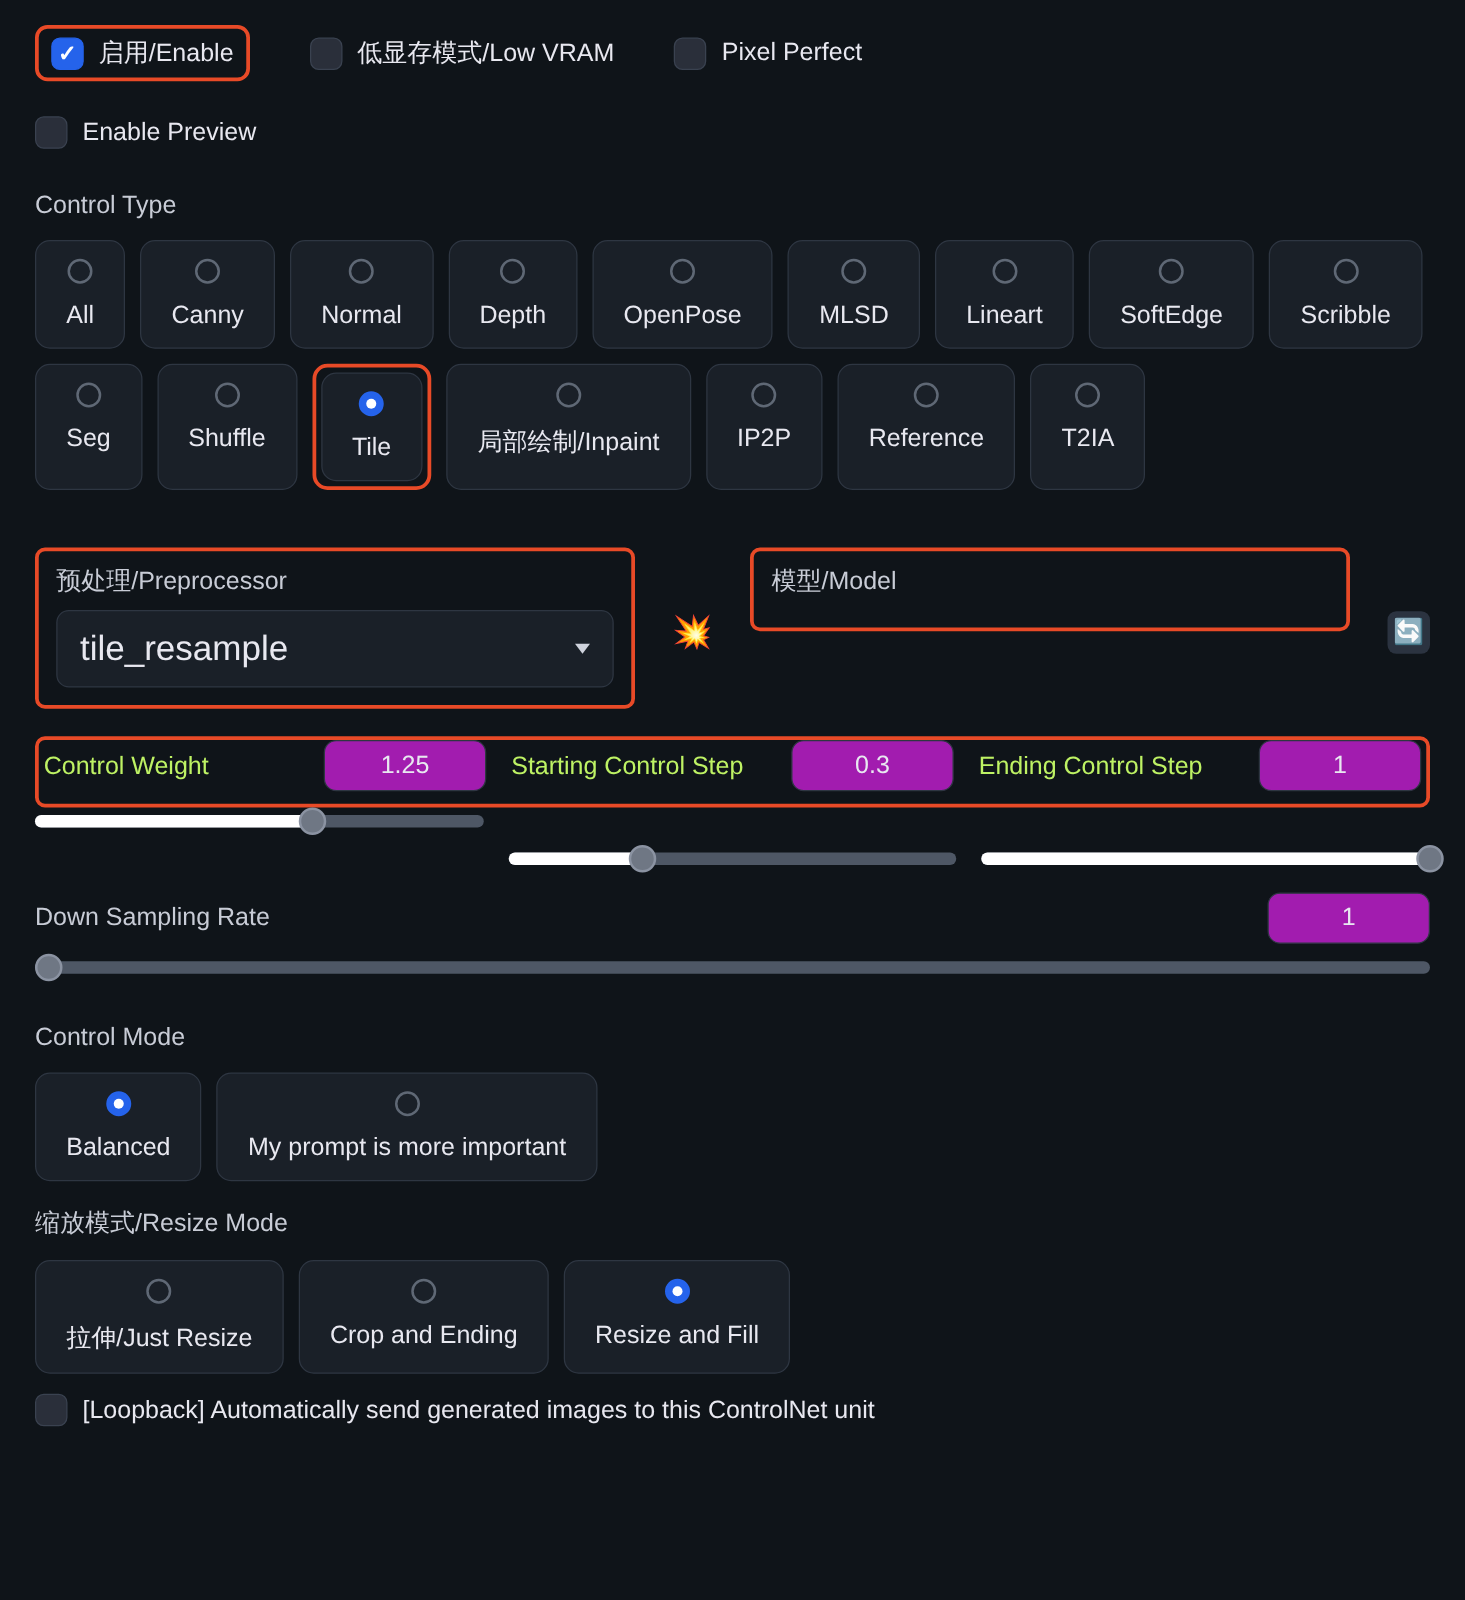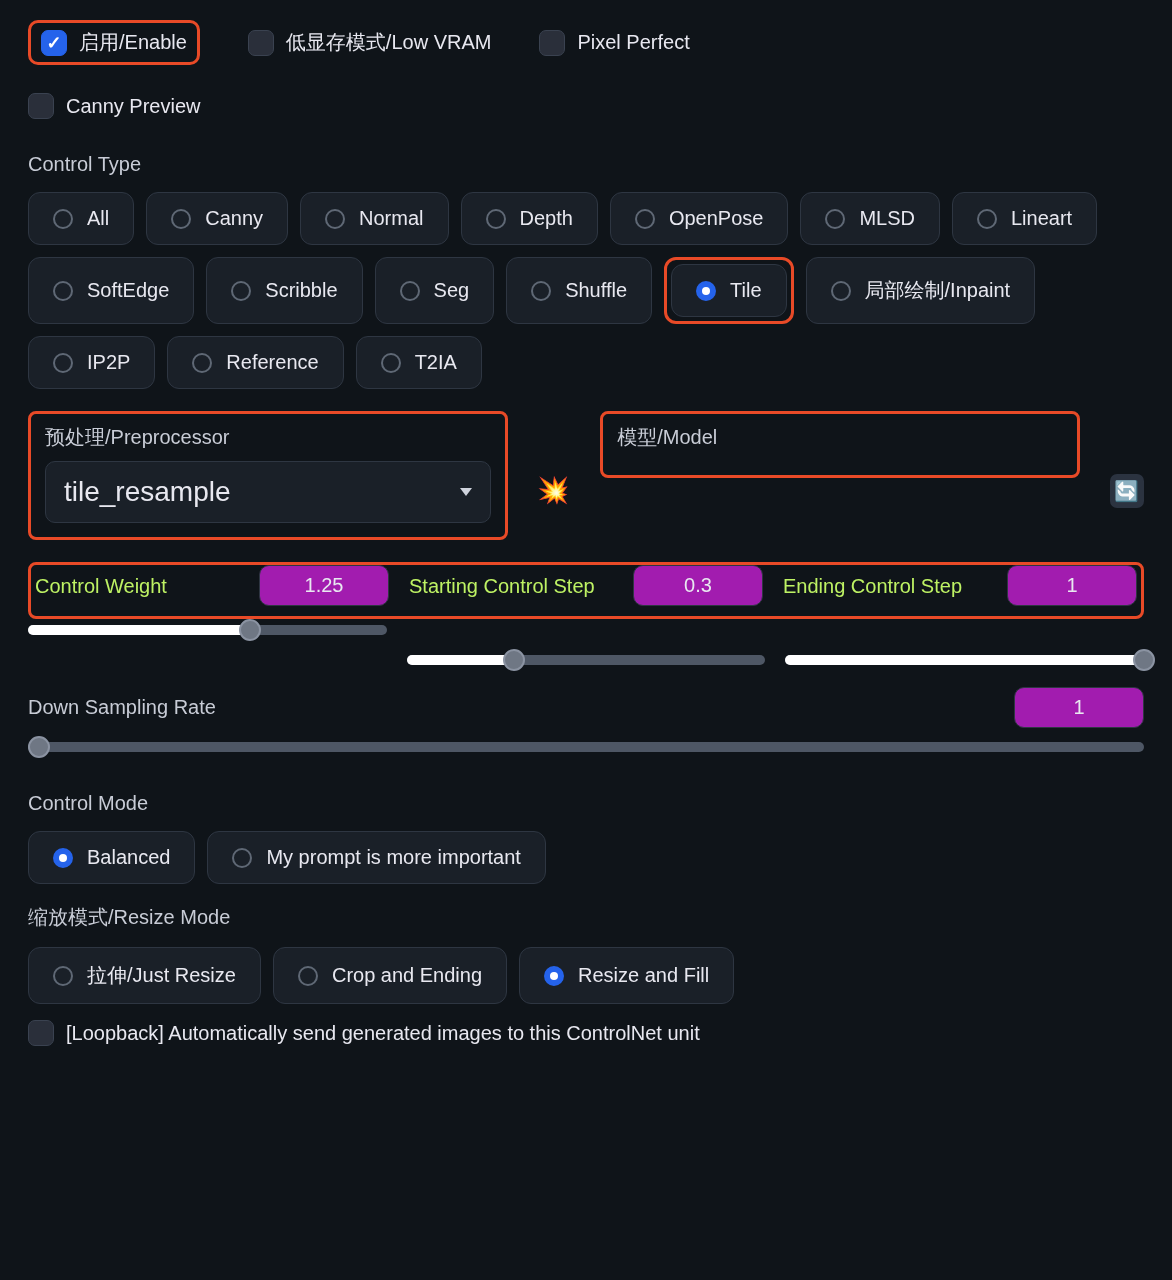--- a/index.html
+++ b/index.html
@@ -22,33 +22,34 @@
   .chk.on { background: #2563eb; border-color: #2563eb; }
   .chk.on::after { content: "✓"; color: #fff; font-size: 18px; font-weight: bold; }
   .hl { border: 3px solid #e84a27; border-radius: 10px; padding: 6px 10px; }
   .section-label { color: #c8ccd6; margin-bottom: 16px; margin-top: 20px; }
   .radio-group { display: flex; flex-wrap: wrap; gap: 12px; margin-bottom: 12px;}
   .radio-pill {
     display: inline-flex; align-items: center; gap: 14px;
     background: #1a2028; border: 1px solid #2e3642;
     border-radius: 12px; padding: 14px 24px;
     color: #e8e8f0;
+    flex-direction: column;
   }
   .radio-dot {
     width: 20px; height: 20px; border-radius: 50%;
     border: 2px solid #5f6875; background: transparent;
     display: inline-flex; align-items: center; justify-content: center;
     flex-shrink: 0;
   }
   .radio-dot.on { border-color: #2563eb; background: #2563eb; }
   .radio-dot.on::after { content:""; width:8px; height:8px; border-radius:50%; background:#fff; }
   .hl-tile { border: 3px solid #e84a27; border-radius: 12px; padding: 4px; }
   .two-col { display: flex; gap: 30px; align-items: flex-start; margin-top: 22px; }
   .sel-block { flex: 1; }
-  .sel-block.hlb { border: 3px solid #e84a27; border-radius: 8px; padding: 10px 14px 14px; }
+  .sel-block.hlb { border: 3px solid #e84a27; border-radius: 8px; padding: 10px 14px 14px; margin-top: 24px; }
   .sel-label { color: #c8ccd6; margin-bottom: 10px; font-size: 20px; }
   .dropdown {
     background: #1a2028; border: 1px solid #2e3642; border-radius: 10px;
     padding: 14px 18px; display: flex; align-items: center; justify-content: space-between;
     color: #e8e8f0; font-size: 28px;
   }
   .caret { width:0; height:0; border-left:6px solid transparent; border-right:6px solid transparent; border-top:8px solid #cfd3dd; margin-left:12px;}
   .spark { font-size: 26px; align-self: center; margin-top: 30px; }
   .refresh-btn {
     width: 34px; height: 34px; border-radius: 7px; background: #2b3340;
@@ -86,21 +87,21 @@
   </span>
   <span class="checkbox-item">
     <span class="chk"></span>
     <span>Pixel Perfect</span>
   </span>
 </div>
 
 <div class="row" style="margin-bottom:34px;">
   <span class="checkbox-item">
     <span class="chk"></span>
-    <span>Canny Preview</span>
+    <span>Enable Preview</span>
   </span>
 </div>
 
 <div class="section-label">Control Type</div>
 <div class="radio-group" id="ctype">
     <span class="radio-pill">
       <span class="radio-dot"></span>
       <span>All</span>
     </span>
     <span class="radio-pill">

